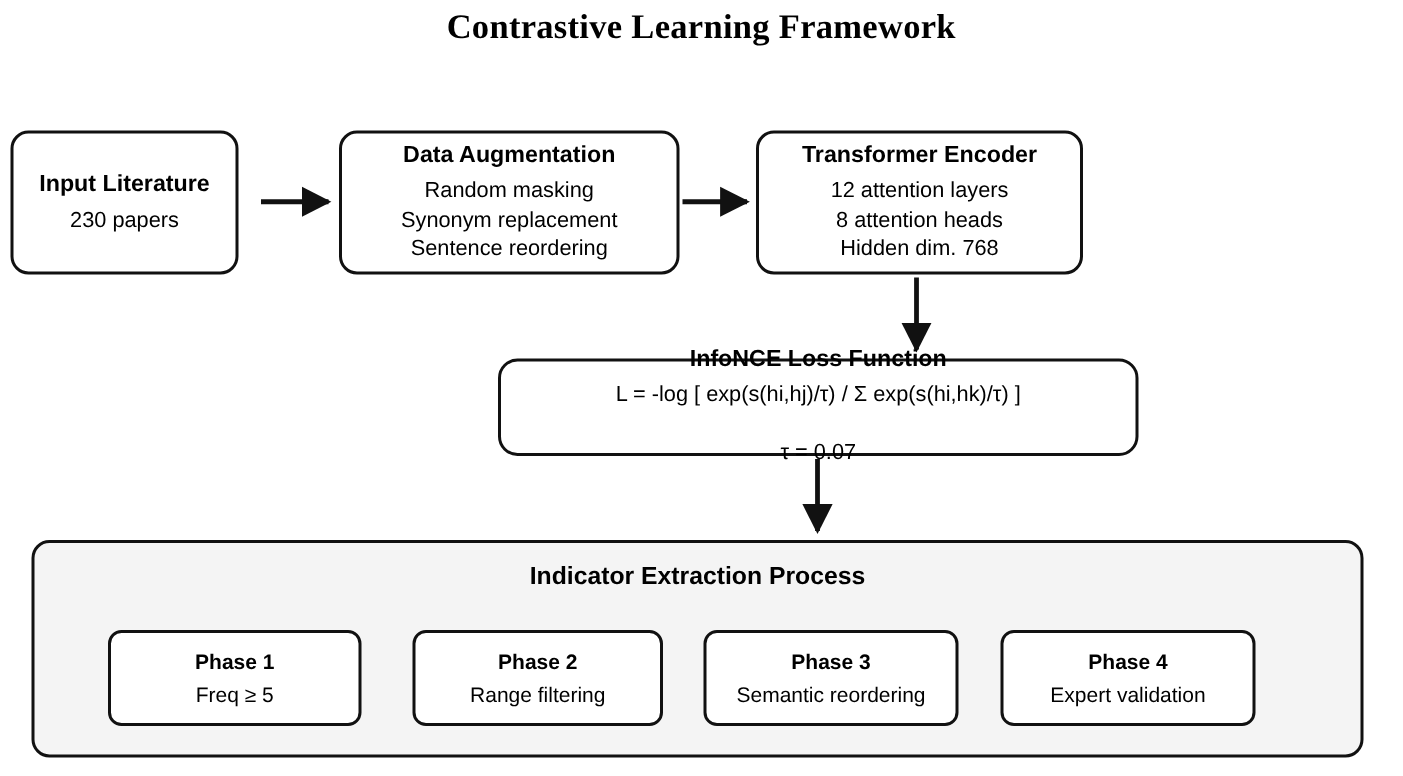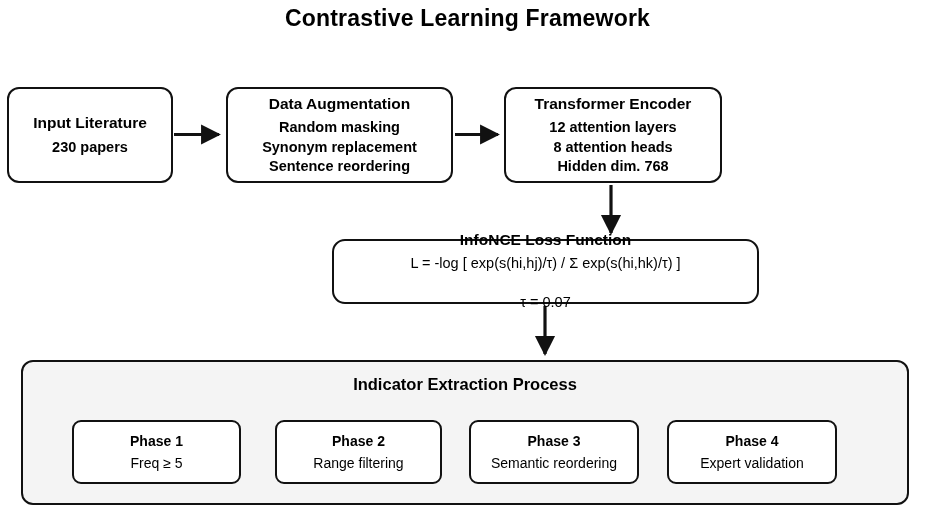--- a/index.html
+++ b/index.html
@@ -23,20 +23,21 @@
   }
   .title {
     position: absolute;
     left: 0;
     top: 5px;
     width: 935px;
     text-align: center;
     font-size: 23px;
     font-weight: bold;
     letter-spacing: 0.2px;
+    font-family: Liberation Serif, serif;
   }
   .node {
     position: absolute;
     box-sizing: border-box;
     background: #ffffff;
     border: 2.6px solid #111111;
     border-radius: 12px;
     display: flex;
     flex-direction: column;
     align-items: center;
@@ -44,24 +45,24 @@
     text-align: right;
     line-height: 1.33;
   }
   .node .hdr {
     font-size: 15.5px;
     font-weight: bold;
     margin-bottom: 2px;
   }
   .node .ln {
     font-size: 14.5px;
-    font-weight: bold;
+    font-weight: normal;
   }
   
-  #n-input      { left: 7px;   top: 87px;  width: 166px; height: 96px; }
+  #n-input      { left: 7px;   top: 87px;  width: 152px; height: 96px; }
   #n-augment    { left: 226px; top: 87px;  width: 227px; height: 96px; }
   #n-encoder    { left: 504px; top: 87px;  width: 218px; height: 96px; }
   #n-input .hdr { margin-bottom: 5px; }
   #n-augment .hdr { margin-bottom: 4px; }
   #n-encoder .hdr { margin-bottom: 4px; }
 
   
   #n-loss { left: 332px; top: 239px; width: 427px; height: 65px; border-radius: 13px; }
   #n-loss .hdr { font-size: 15.5px; margin-bottom: 3px; }
   #n-loss .formula { font-size: 14.5px; }

